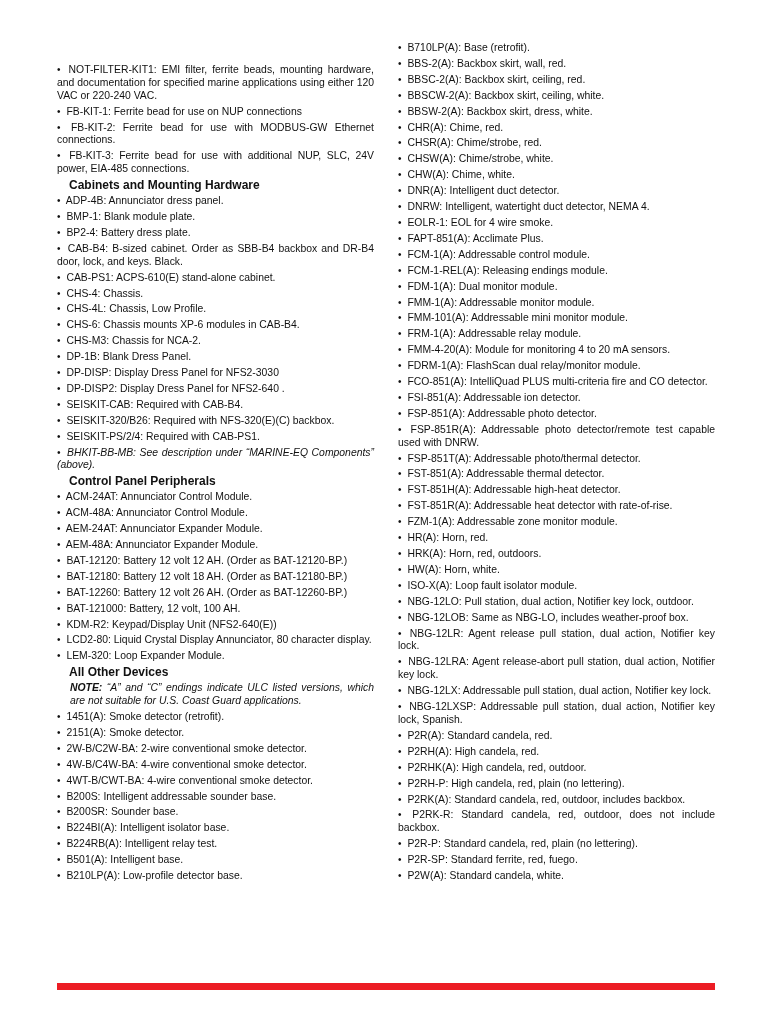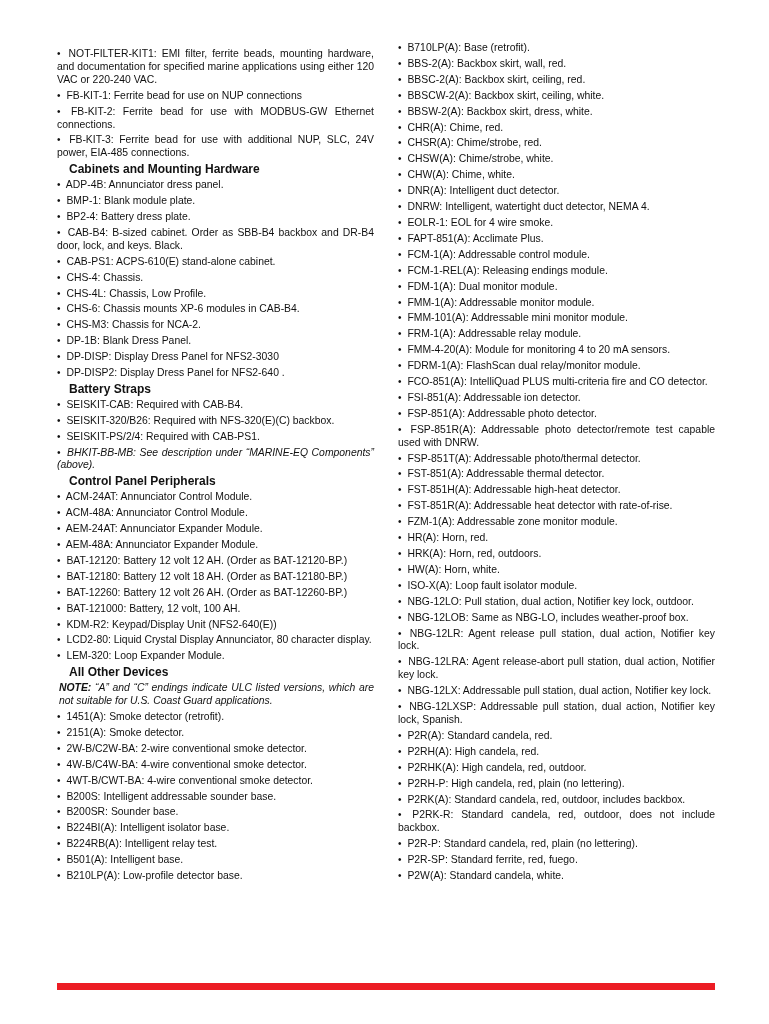--- a/index.html
+++ b/index.html
@@ -30,21 +30,21 @@
     font-size: 12px;
     font-weight: bold;
     line-height: 12.9px;
     margin: 2px 0 3px 12px;
   }
   .section-note {
     font-size: 10.4px;
     line-height: 12.9px;
     font-style: italic;
     text-align: justify;
-    margin: 0 0 3px 2px;
+    margin: 0 0 3px 13px;
   }
   .note-lead {
     font-weight: bold;
   }
   .item-list {
     list-style: none;
     margin: 0;
     padding: 0;
   }
   .list-item {
@@ -128,21 +128,20 @@
 
   <li class="list-item"><span class="bullet-icon">•</span>
     <span class="item-code">DP-DISP:</span><span class="item-desc"> Display Dress Panel for NFS2-3030</span></li>
 
   <li class="list-item"><span class="bullet-icon">•</span>
     <span class="item-code">DP-DISP2:</span><span class="item-desc"> Display Dress Panel for NFS2-640 .</span></li>
 </ul>
   </div>
 
   <div class="section">
-    <h3 class="section-header">Battery Straps</h3>
 
     <ul class="item-list">
   <li class="list-item"><span class="bullet-icon">•</span>
     <span class="item-code">SEISKIT-CAB:</span><span class="item-desc"> Required with CAB-B4.</span></li>
 
   <li class="list-item"><span class="bullet-icon">•</span>
     <span class="item-code">SEISKIT-320/B26:</span><span class="item-desc"> Required with NFS-320(E)(C) backbox.</span></li>
 
   <li class="list-item"><span class="bullet-icon">•</span>
     <span class="item-code">SEISKIT-PS/2/4:</span><span class="item-desc"> Required with CAB-PS1.</span></li>

